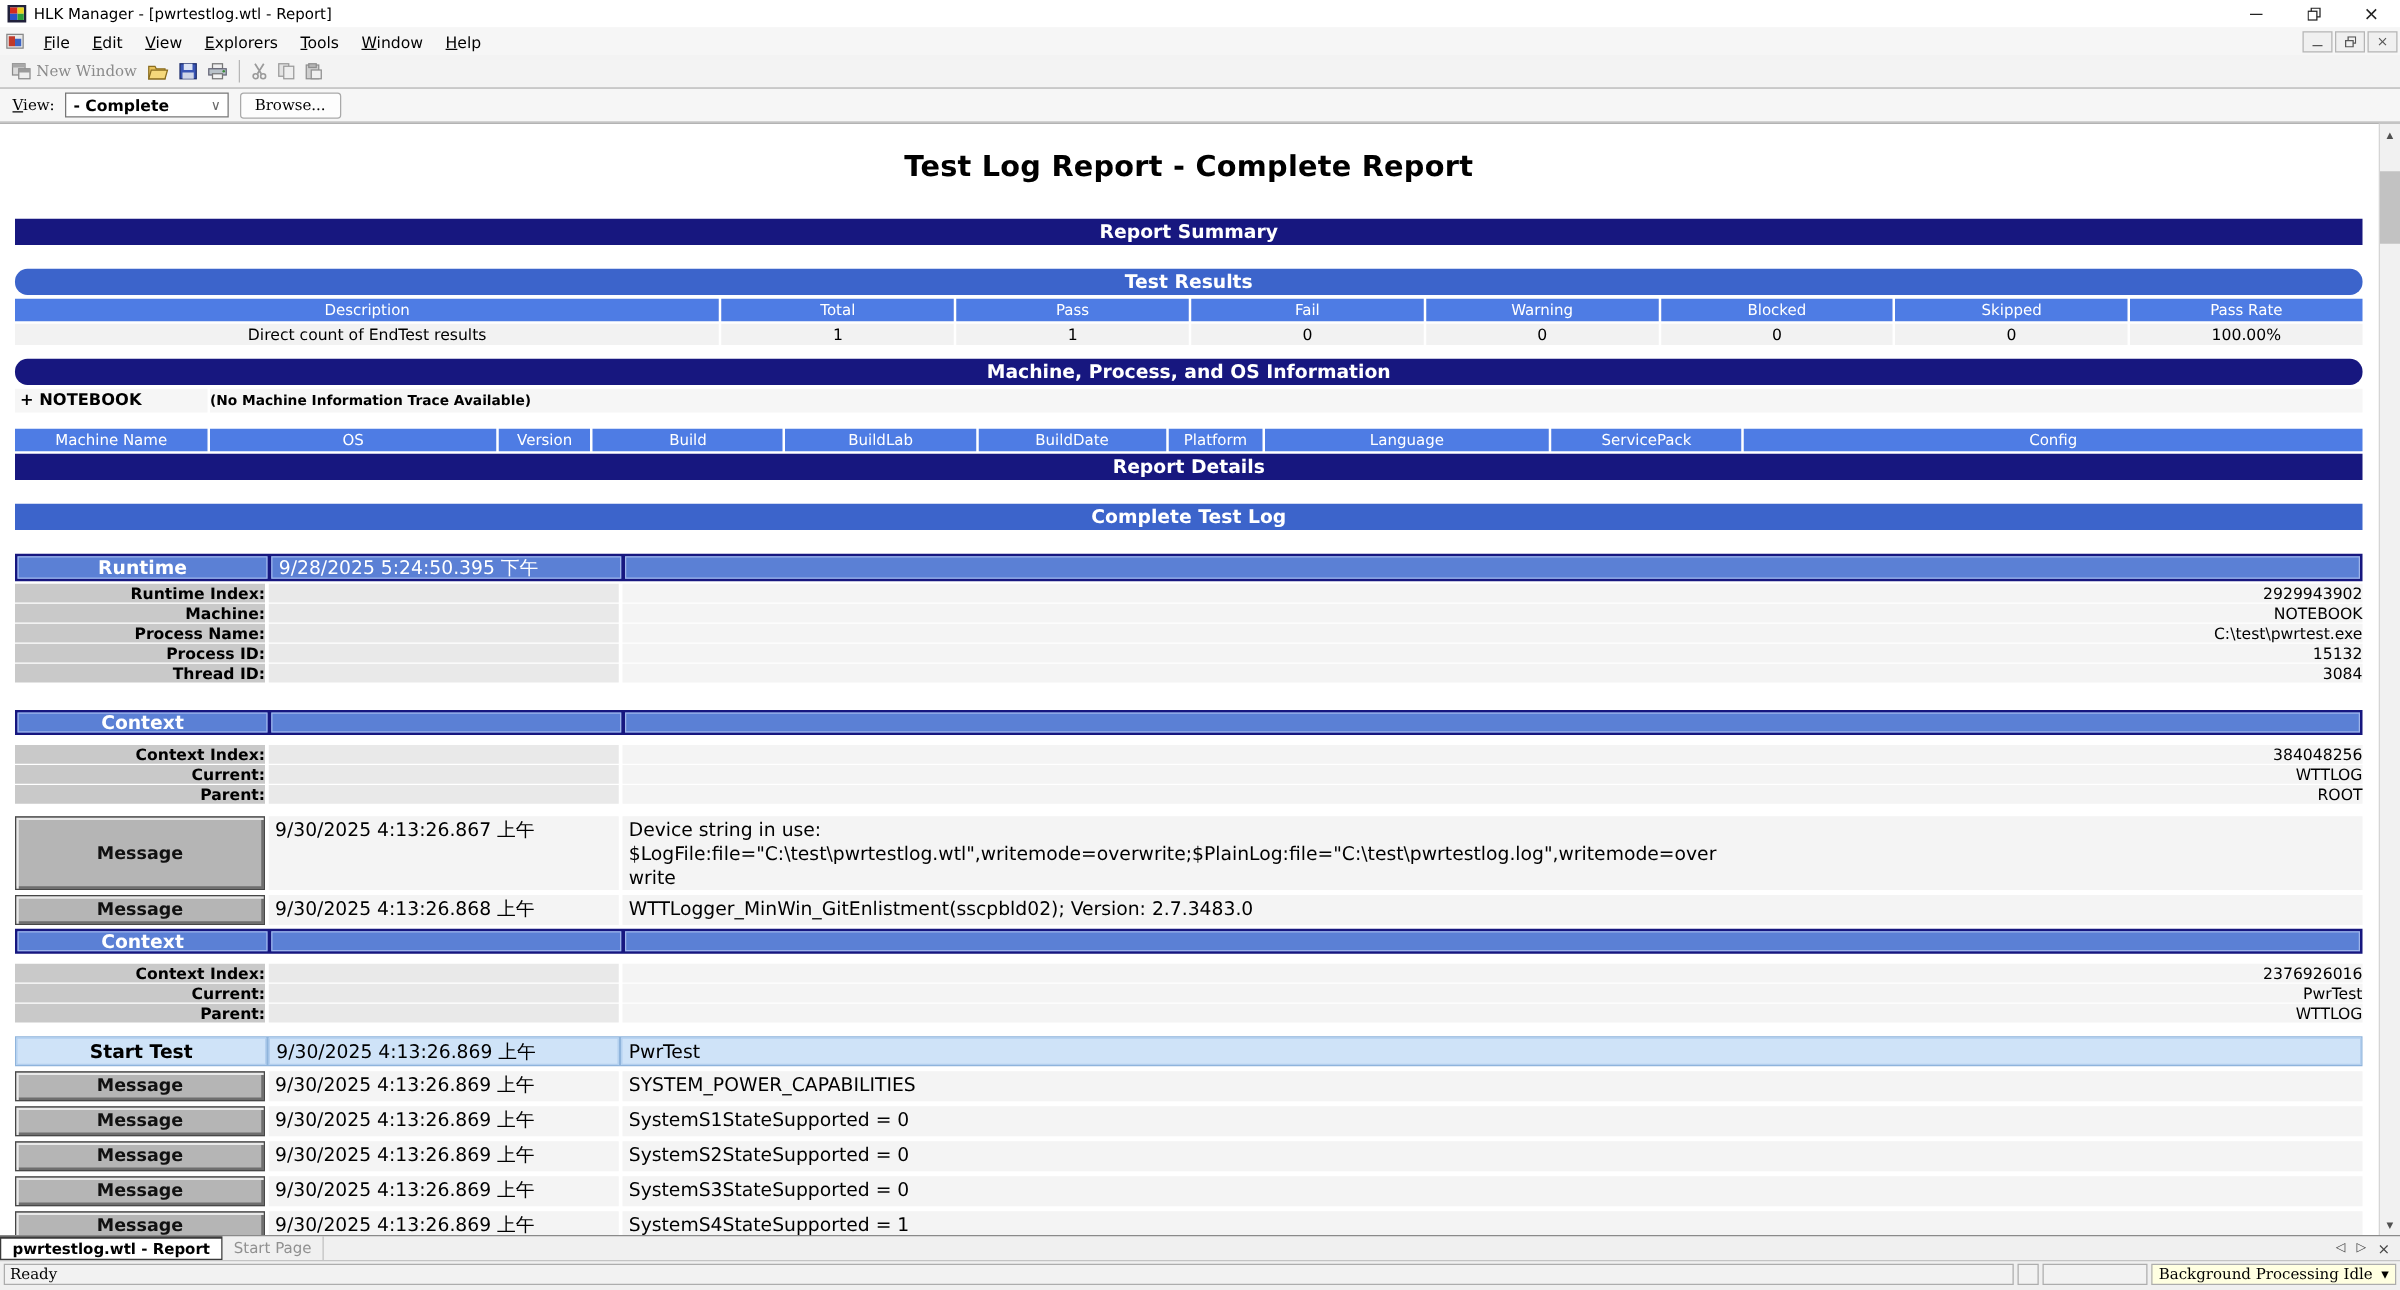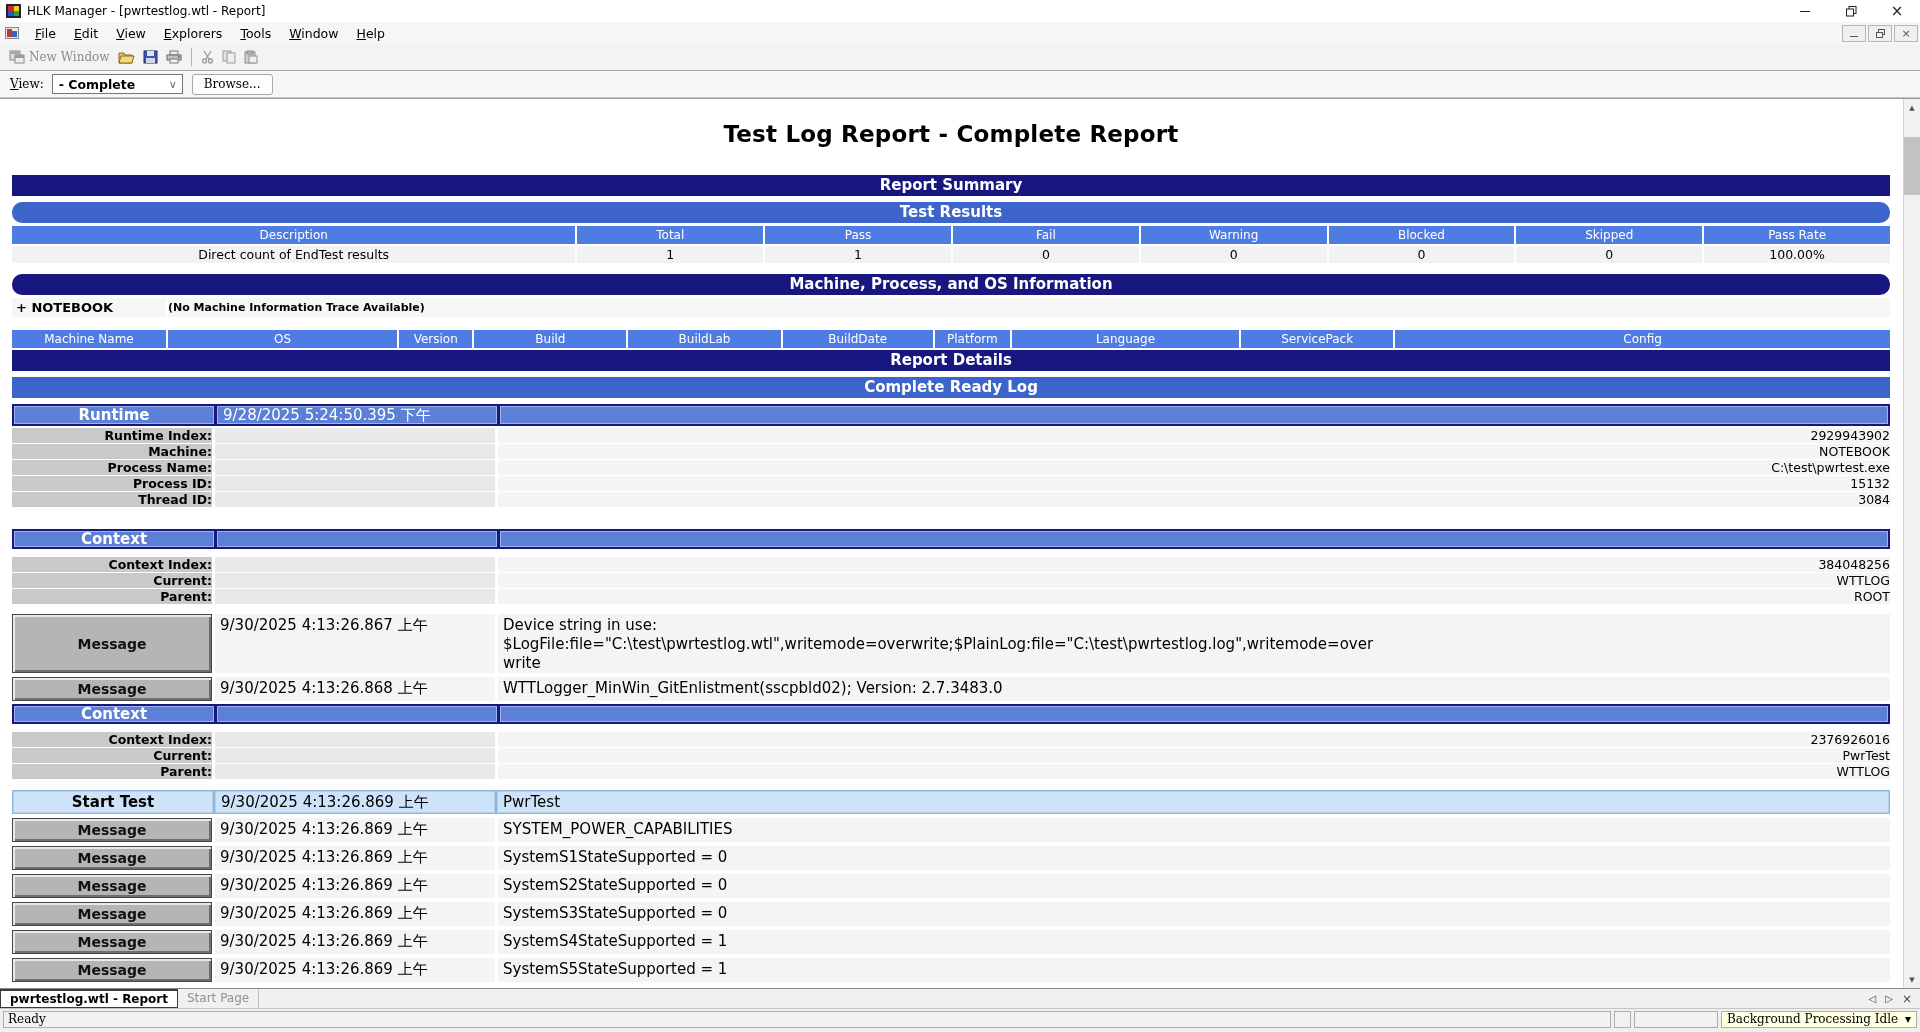--- a/index.html
+++ b/index.html
@@ -47,21 +47,21 @@
   .browse-btn { margin-left:9px; height:21px; padding:0 11px; background:#fdfdfd; border:1px solid #a9a9a9; border-radius:3px; font-family:"DejaVu Serif", serif; font-size:12px; display:flex; align-items:center; }
 
   
   .report-wrap { height:890px; background:#fff; display:flex; border-top:1px solid #9a9a9a; }
   .report-body { flex:1; overflow:hidden; padding:0 13px 0 12px; }
   .rpt-title { text-align:center; font-size:23px; font-weight:bold; margin-top:22px; margin-bottom:28px; letter-spacing:0.2px; }
 
   .bar { height:21px; color:#fff; font-weight:bold; font-size:15px; line-height:21px; text-align:center; }
   .bar-navy { background:#17177f; }
   .bar-blue { background:#3c64cb; }
-  .mb2{margin-bottom:2px;} .mb3{margin-bottom:3px;border-radius:10px;} .mb4{margin-bottom:4px;} .mb6{margin-bottom:6px;}
+  .mb2{margin-bottom:2px;} .mb3{margin-bottom:3px;border-radius:10px;} .mb4{margin-bottom:4px;} .mb6{margin-bottom:19px;}
   .mb8{margin-bottom:8px;} .mb11{margin-bottom:11px;} .mb13{margin-bottom:13px;}
   .mt3{margin-top:3px;} .mt10{margin-top:10px;} .mt11{margin-top:11px;} .mt22{margin-top:22px;}
 
   .trow { display:flex; gap:2px; }
   .hcell { background:#4e7ce4; color:#fff; font-size:12px; height:18px; line-height:18px; text-align:center; overflow:hidden; white-space:nowrap; }
   .dcell { background:#f2f2f2; font-size:12.5px; height:17px; line-height:17px; text-align:center; }
   .rc0 { flex:0 0 30%; } .rcx { flex:1; }
   .mc0{flex:0 0 8.2%;} .mc1{flex:0 0 12.2%;} .mc2{flex:0 0 3.9%;} .mc3{flex:0 0 8.1%;}
   .mc4{flex:0 0 8.1%;} .mc5{flex:0 0 8.0%;} .mc6{flex:0 0 4.0%;} .mc7{flex:0 0 12.1%;}
   .mc8{flex:0 0 8.1%;} .mc9{flex:1;}
@@ -270,21 +270,21 @@
       <div class="hcell mc3">Build</div>
       <div class="hcell mc4">BuildLab</div>
       <div class="hcell mc5">BuildDate</div>
       <div class="hcell mc6">Platform</div>
       <div class="hcell mc7">Language</div>
       <div class="hcell mc8">ServicePack</div>
       <div class="hcell mc9">Config</div>
     </div>
 
     <div class="bar bar-navy mb6">Report Details</div>
-    <div class="bar bar-blue mb6">Complete Ready Log</div>
+    <div class="bar bar-blue mb6">Complete Test Log</div>
 
     <div class="log-row sect sect-lg mb2">
       <div class="c1 scell slabel">Runtime</div>
       <div class="c2 scell stime">9/28/2025 5:24:50.395 下午</div>
       <div class="c3 scell"></div>
     </div>
     <div class="log-row kv">
       <div class="c1 kv-label">Runtime Index:</div>
       <div class="c2 kv-mid"></div>
       <div class="c3 kv-val">2929943902</div>

